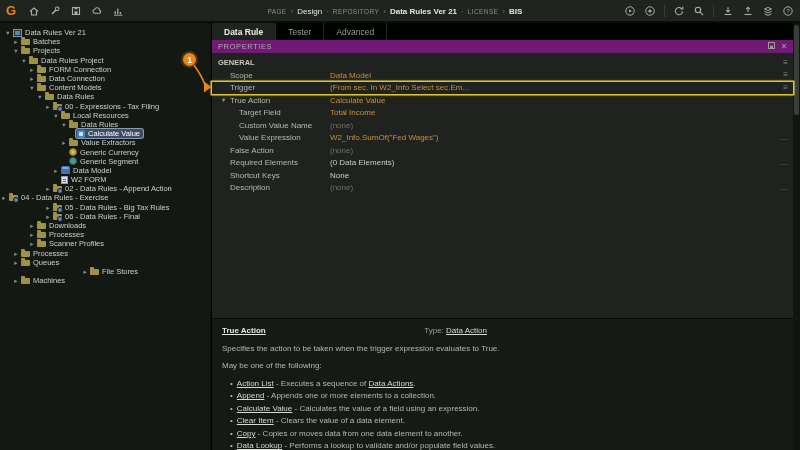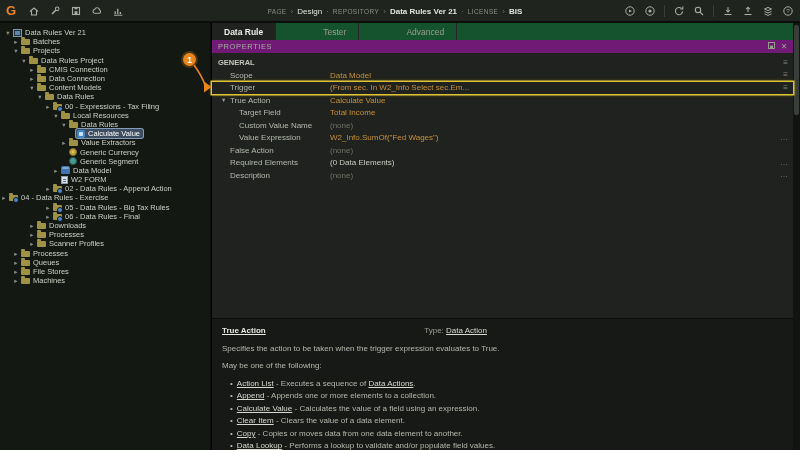--- a/index.html
+++ b/index.html
@@ -48,21 +48,21 @@
   .model-icon { background:#3f74b0; border-radius:2px 2px 1px 1px; }
   .model-icon::before { content:""; position:absolute; top:1px; left:1px; right:1px; height:2px;
     background:#7fa8d4; border-radius:1px; }
   .form-icon { width:7px; height:8px; background:#d8dee6; border:1px solid #8fa2b5; }
   .form-icon::after { content:""; position:absolute; left:1px; right:1px; top:2px; height:1px;
     background:#4f74a0; box-shadow:0 2px 0 #4f74a0; }
 
   
   .main { position:absolute; top:23px; left:211px; right:7px; bottom:0; background:#1f221e;
     border-left:1px solid #000; }
-  .tabbar { height:17px; background:#14532d; display:flex; align-items:stretch;gap:35px; }
+  .tabbar { height:17px; background:#000000; display:flex; align-items:stretch; }
   .tab { padding:0 12px; font-size:8.5px; color:#989e93; display:flex; align-items:center;
     border-right:1px solid #232622; }
   .tab.active { background:#1f221e; color:#eceee8; font-weight:bold; }
   .props-header { height:13px; background:#701a75; display:flex; align-items:center;
     padding:0 6px; font-size:7.5px; color:#a8ada2; letter-spacing:.6px; position:relative; }
   .ph-icons { position:absolute; right:5px; display:flex; align-items:center; gap:5px; color:#9aa094; }
   .ph-x { font-size:8px; line-height:8px; }
   .props-list { padding-top:3px; }
   .psection { height:13px; display:flex; align-items:center; padding-left:6px; font-size:7.5px;
     font-weight:bold; color:#c3c8bd; position:relative; }
@@ -240,21 +240,21 @@
         <span class="arrow">▾</span>
         <span class="node">
           <span class="ticon folder-icon"></span>
           <span>Data Rules Project</span>
         </span>
       </div>
       <div class="tree-row" style="padding-left: 28px;">
         <span class="arrow">▸</span>
         <span class="node">
           <span class="ticon folder-icon"></span>
-          <span>CMIS Connection</span>
+          <span>FORM Connection</span>
         </span>
       </div>
       <div class="tree-row" style="padding-left: 28px;">
         <span class="arrow">▸</span>
         <span class="node">
           <span class="ticon folder-icon"></span>
           <span>Data Connection</span>
         </span>
       </div>
       <div class="tree-row" style="padding-left: 28px;">
@@ -390,21 +390,21 @@
           <span>Processes</span>
         </span>
       </div>
       <div class="tree-row" style="padding-left: 12px;">
         <span class="arrow">▸</span>
         <span class="node">
           <span class="ticon folder-icon"></span>
           <span>Queues</span>
         </span>
       </div>
-      <div class="tree-row" style="padding-left: 12px;">
+      <div class="tree-row" style="padding-left: 12px; justify-content: center;">
         <span class="arrow">▸</span>
         <span class="node">
           <span class="ticon folder-icon"></span>
           <span>File Stores</span>
         </span>
       </div>
       <div class="tree-row" style="padding-left: 12px;">
         <span class="arrow">▸</span>
         <span class="node">
           <span class="ticon folder-icon"></span>
@@ -474,20 +474,25 @@
             <span class="pvalue muted">(none)</span>
           </div>
           <div class="prow">
             <span class="parrow"></span>
             <span class="plabel">Required Elements</span>
             <span class="pvalue plain">(0 Data Elements)</span>
             <span class="pright">…</span>
           </div>
           <div class="prow">
             <span class="parrow"></span>
+            <span class="plabel">Shortcut Keys</span>
+            <span class="pvalue plain">None</span>
+          </div>
+          <div class="prow">
+            <span class="parrow"></span>
             <span class="plabel">Description</span>
             <span class="pvalue muted">(none)</span>
             <span class="pright">…</span>
           </div>
         </div>
     </div>
   </div>
 
   <div class="help">
     <div class="help-title-row">

